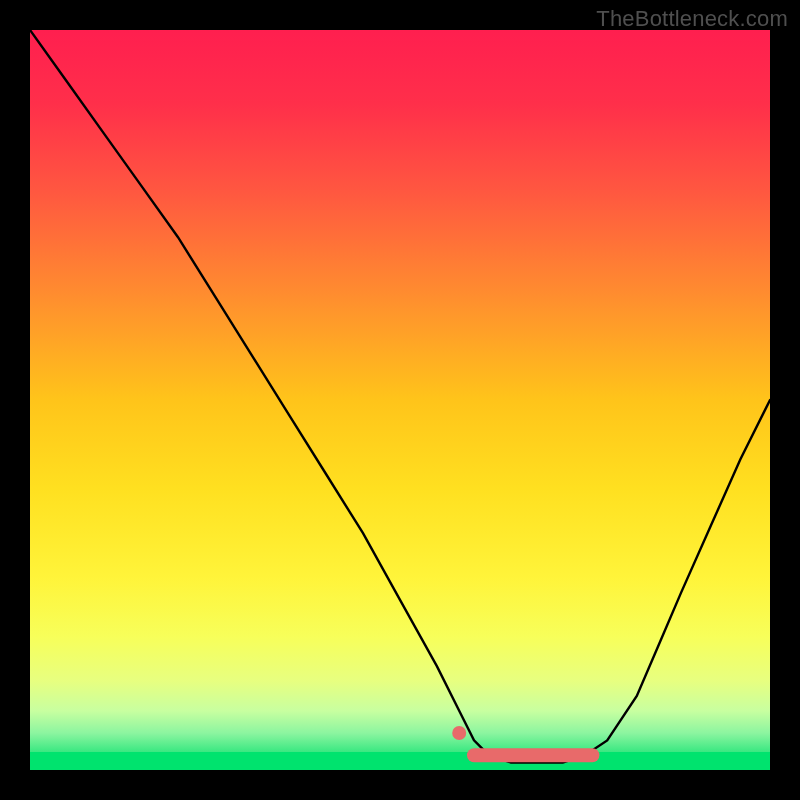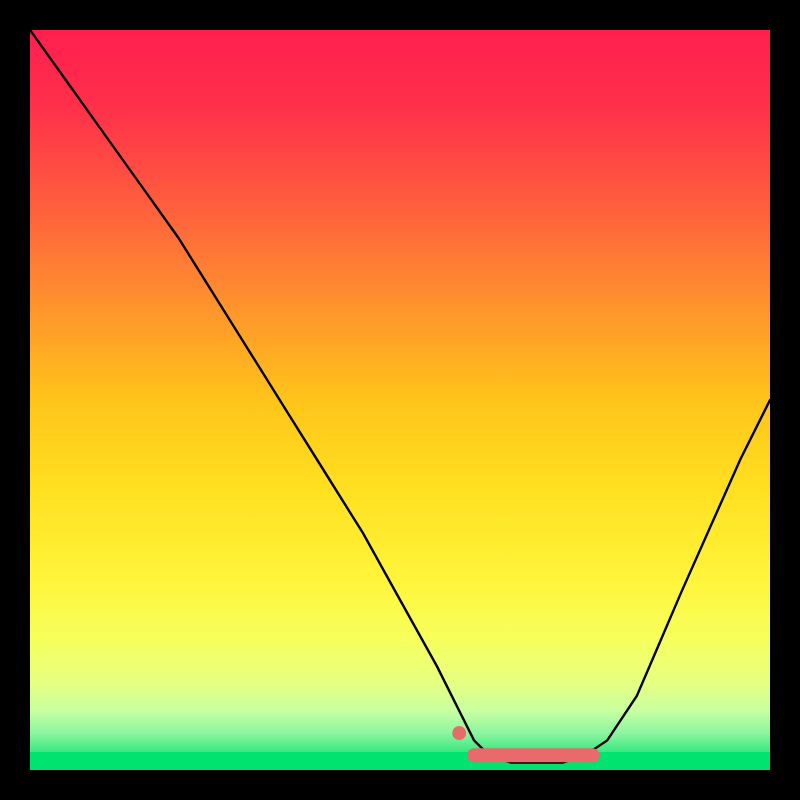--- a/index.html
+++ b/index.html
@@ -45,20 +45,21 @@
     bottom: 0;
     height: 18px;
     background: #00e36e;
   }
 </style>
 </head>
 <body>
 
 <div class="frame">
 
+  <div class="attribution">TheBottleneck.com</div>
 
   <div class="plot">
 
     <svg class="gradient" viewBox="0 0 740 740" preserveAspectRatio="none">
       <defs>
         <linearGradient id="bg-grad" x1="0" y1="0" x2="0" y2="1">
             <stop offset="0%" stop-color="#ff1f4f"></stop>
             <stop offset="10%" stop-color="#ff2f4a"></stop>
             <stop offset="22%" stop-color="#ff5840"></stop>
             <stop offset="35%" stop-color="#ff8a30"></stop>

